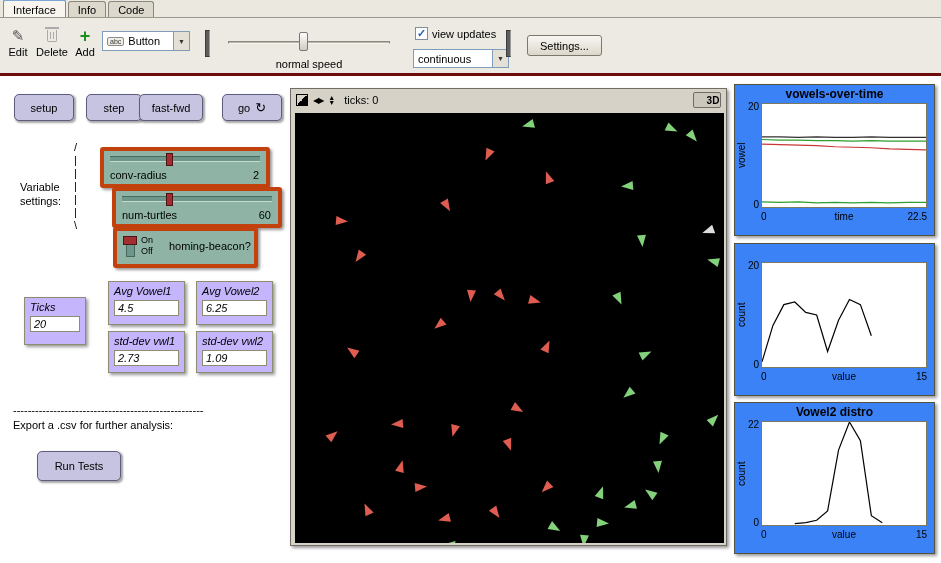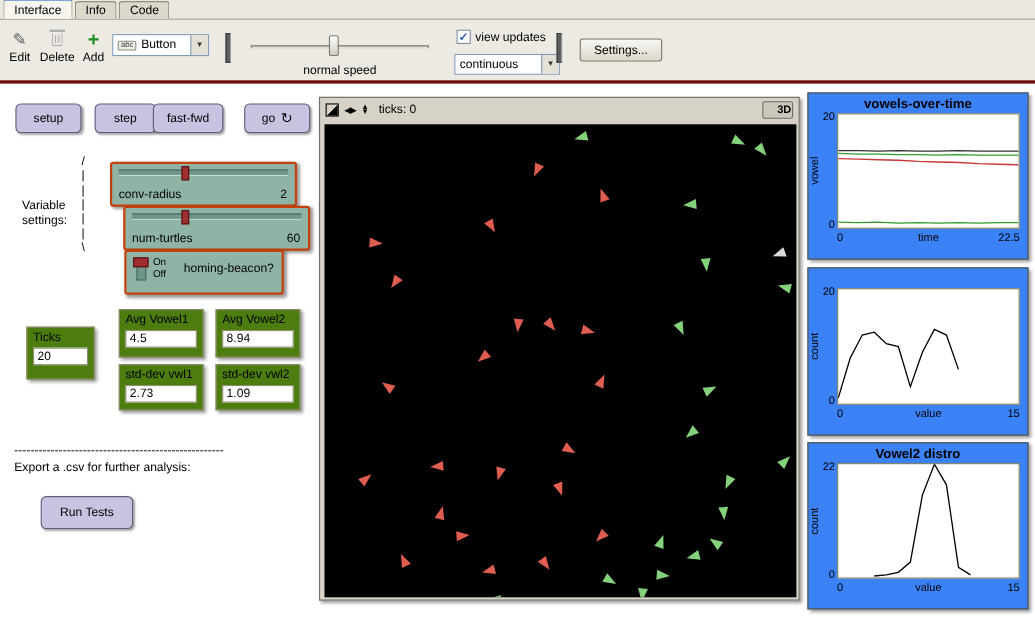--- a/index.html
+++ b/index.html
@@ -51,37 +51,37 @@
     border-radius:3px; display:flex; align-items:center; }
   .maroon-line { position:absolute; top:73px; left:0; right:0; height:3px; background:#6E0B0B; }
   
   .nl-button { position:absolute; background:#C7C4E1; border:1px solid #5d5d7d;
     border-radius:5px; box-shadow:1.5px 1.5px 2px rgba(0,0,0,0.35);
     display:flex; align-items:center; justify-content:center; gap:5px; }
   .forever { font-size:13px; line-height:10px; }
   .brace-art { position:absolute; left:74px; top:141px; white-space:pre; line-height:13px; }
   .var-label { position:absolute; left:20px; top:180px; white-space:pre; line-height:14px; }
   .nl-slider, .nl-switch { position:absolute; width:170px; height:41px; background:#8FB4A6;
-    border:2px solid #c2410c; border-radius:3px; box-shadow:2px 2px 3px rgba(0,0,0,0.4); }
+    border:4px solid #c2410c; border-radius:3px; box-shadow:2px 2px 3px rgba(0,0,0,0.4); }
   .groove { position:absolute; left:6px; right:6px; top:5px; height:6px; background:#6E968A;
     border-top:1px solid #48695F; border-bottom:1px solid #C2DACF; }
   .sthumb { position:absolute; top:2px; width:7px; height:13px; background:#A22F2F;
     border:1px solid #4c1414; }
   .slabel { position:absolute; left:6px; bottom:3px; }
   .svalue { position:absolute; right:7px; bottom:3px; }
   .nl-switch { width:145px; }
   .toggle-track { position:absolute; left:9px; top:5px; width:9px; height:21px; background:#6E968A;
     border:1px solid #48695F; }
   .toggle-knob { position:absolute; left:6px; top:5px; width:14px; height:9px; background:#A22F2F;
     border:1px solid #4c1414; }
   .on-label { position:absolute; left:24px; top:4px; font-size:9px; }
   .off-label { position:absolute; left:24px; top:15px; font-size:9px; }
   .switch-label { position:absolute; left:52px; top:9px; }
-  .nl-monitor { position:absolute; background:#4d7c0f; border:1px solid #8f8d70;
-    box-shadow:2px 2px 3px rgba(0,0,0,0.4); padding:3px 5px; }
+  .nl-monitor { position:absolute; background:#c4b5fd; border:1px solid #8f8d70;
+    box-shadow:2px 2px 3px rgba(0,0,0,0.4); padding:3px 5px;font-style:italic; }
   .mon-value { background:#fff; border:1px solid #8f8d70; margin-top:3px;
     padding:1px 3px; height:16px; }
   .dashes { position:absolute; left:13px; top:404px; }
   .export-note { position:absolute; left:13px; top:419px; }
   
   .world { position:absolute; left:290px; top:88px; width:437px; height:458px;
     background:#D6D2C8; border:1px solid #6f6d66; box-shadow:2px 2px 3px rgba(0,0,0,0.4); }
   .world-header { position:absolute; left:0; top:0; right:0; height:22px;
     display:flex; align-items:center; padding:0 5px; gap:5px; }
   .origin-icon { width:12px; height:12px; border:1px solid #000;
@@ -222,21 +222,21 @@
 <div class="nl-monitor" style="left:24px; top:297px; width:62px; height:48px;">
   <div>Ticks</div>
   <div class="mon-value">20</div>
 </div>
 <div class="nl-monitor" style="left:108px; top:281px; width:77px; height:44px;">
   <div>Avg Vowel1</div>
   <div class="mon-value">4.5</div>
 </div>
 <div class="nl-monitor" style="left:196px; top:281px; width:77px; height:44px;">
   <div>Avg Vowel2</div>
-  <div class="mon-value">8.94</div>
+  <div class="mon-value">6.25</div>
 </div>
 <div class="nl-monitor" style="left:108px; top:331px; width:77px; height:42px;">
   <div>std-dev vwl1</div>
   <div class="mon-value">2.73</div>
 </div>
 <div class="nl-monitor" style="left:196px; top:331px; width:77px; height:42px;">
   <div>std-dev vwl2</div>
   <div class="mon-value">1.09</div>
 </div>
 

